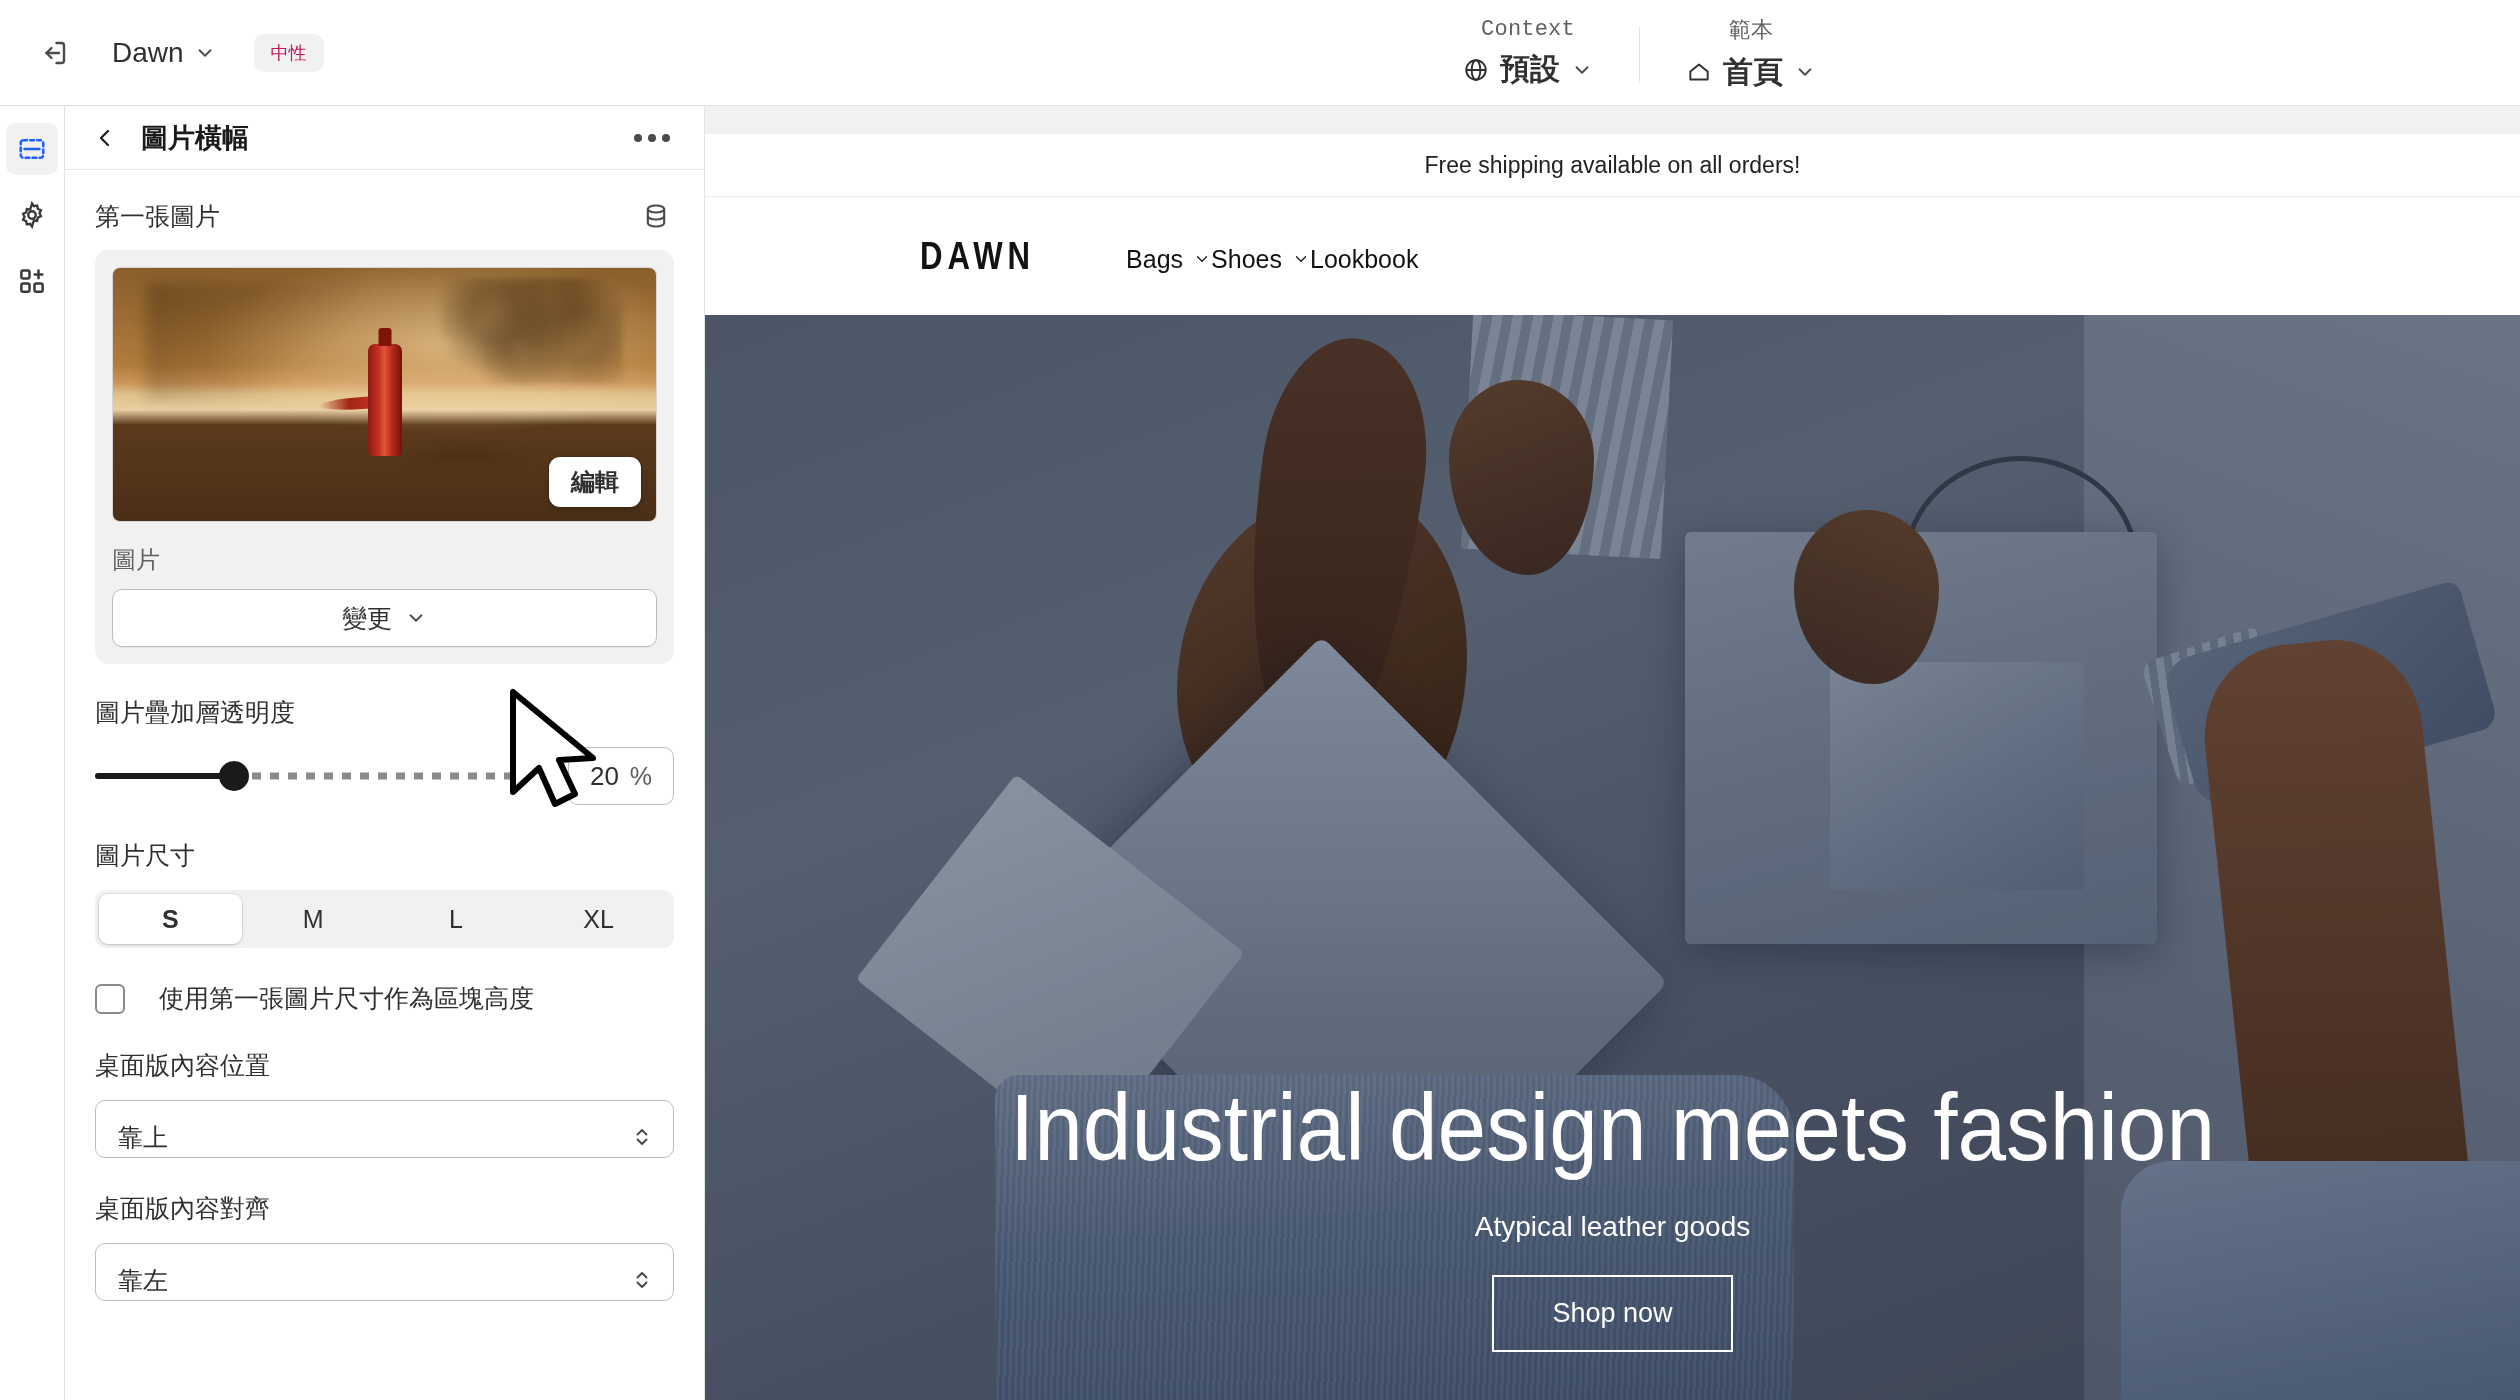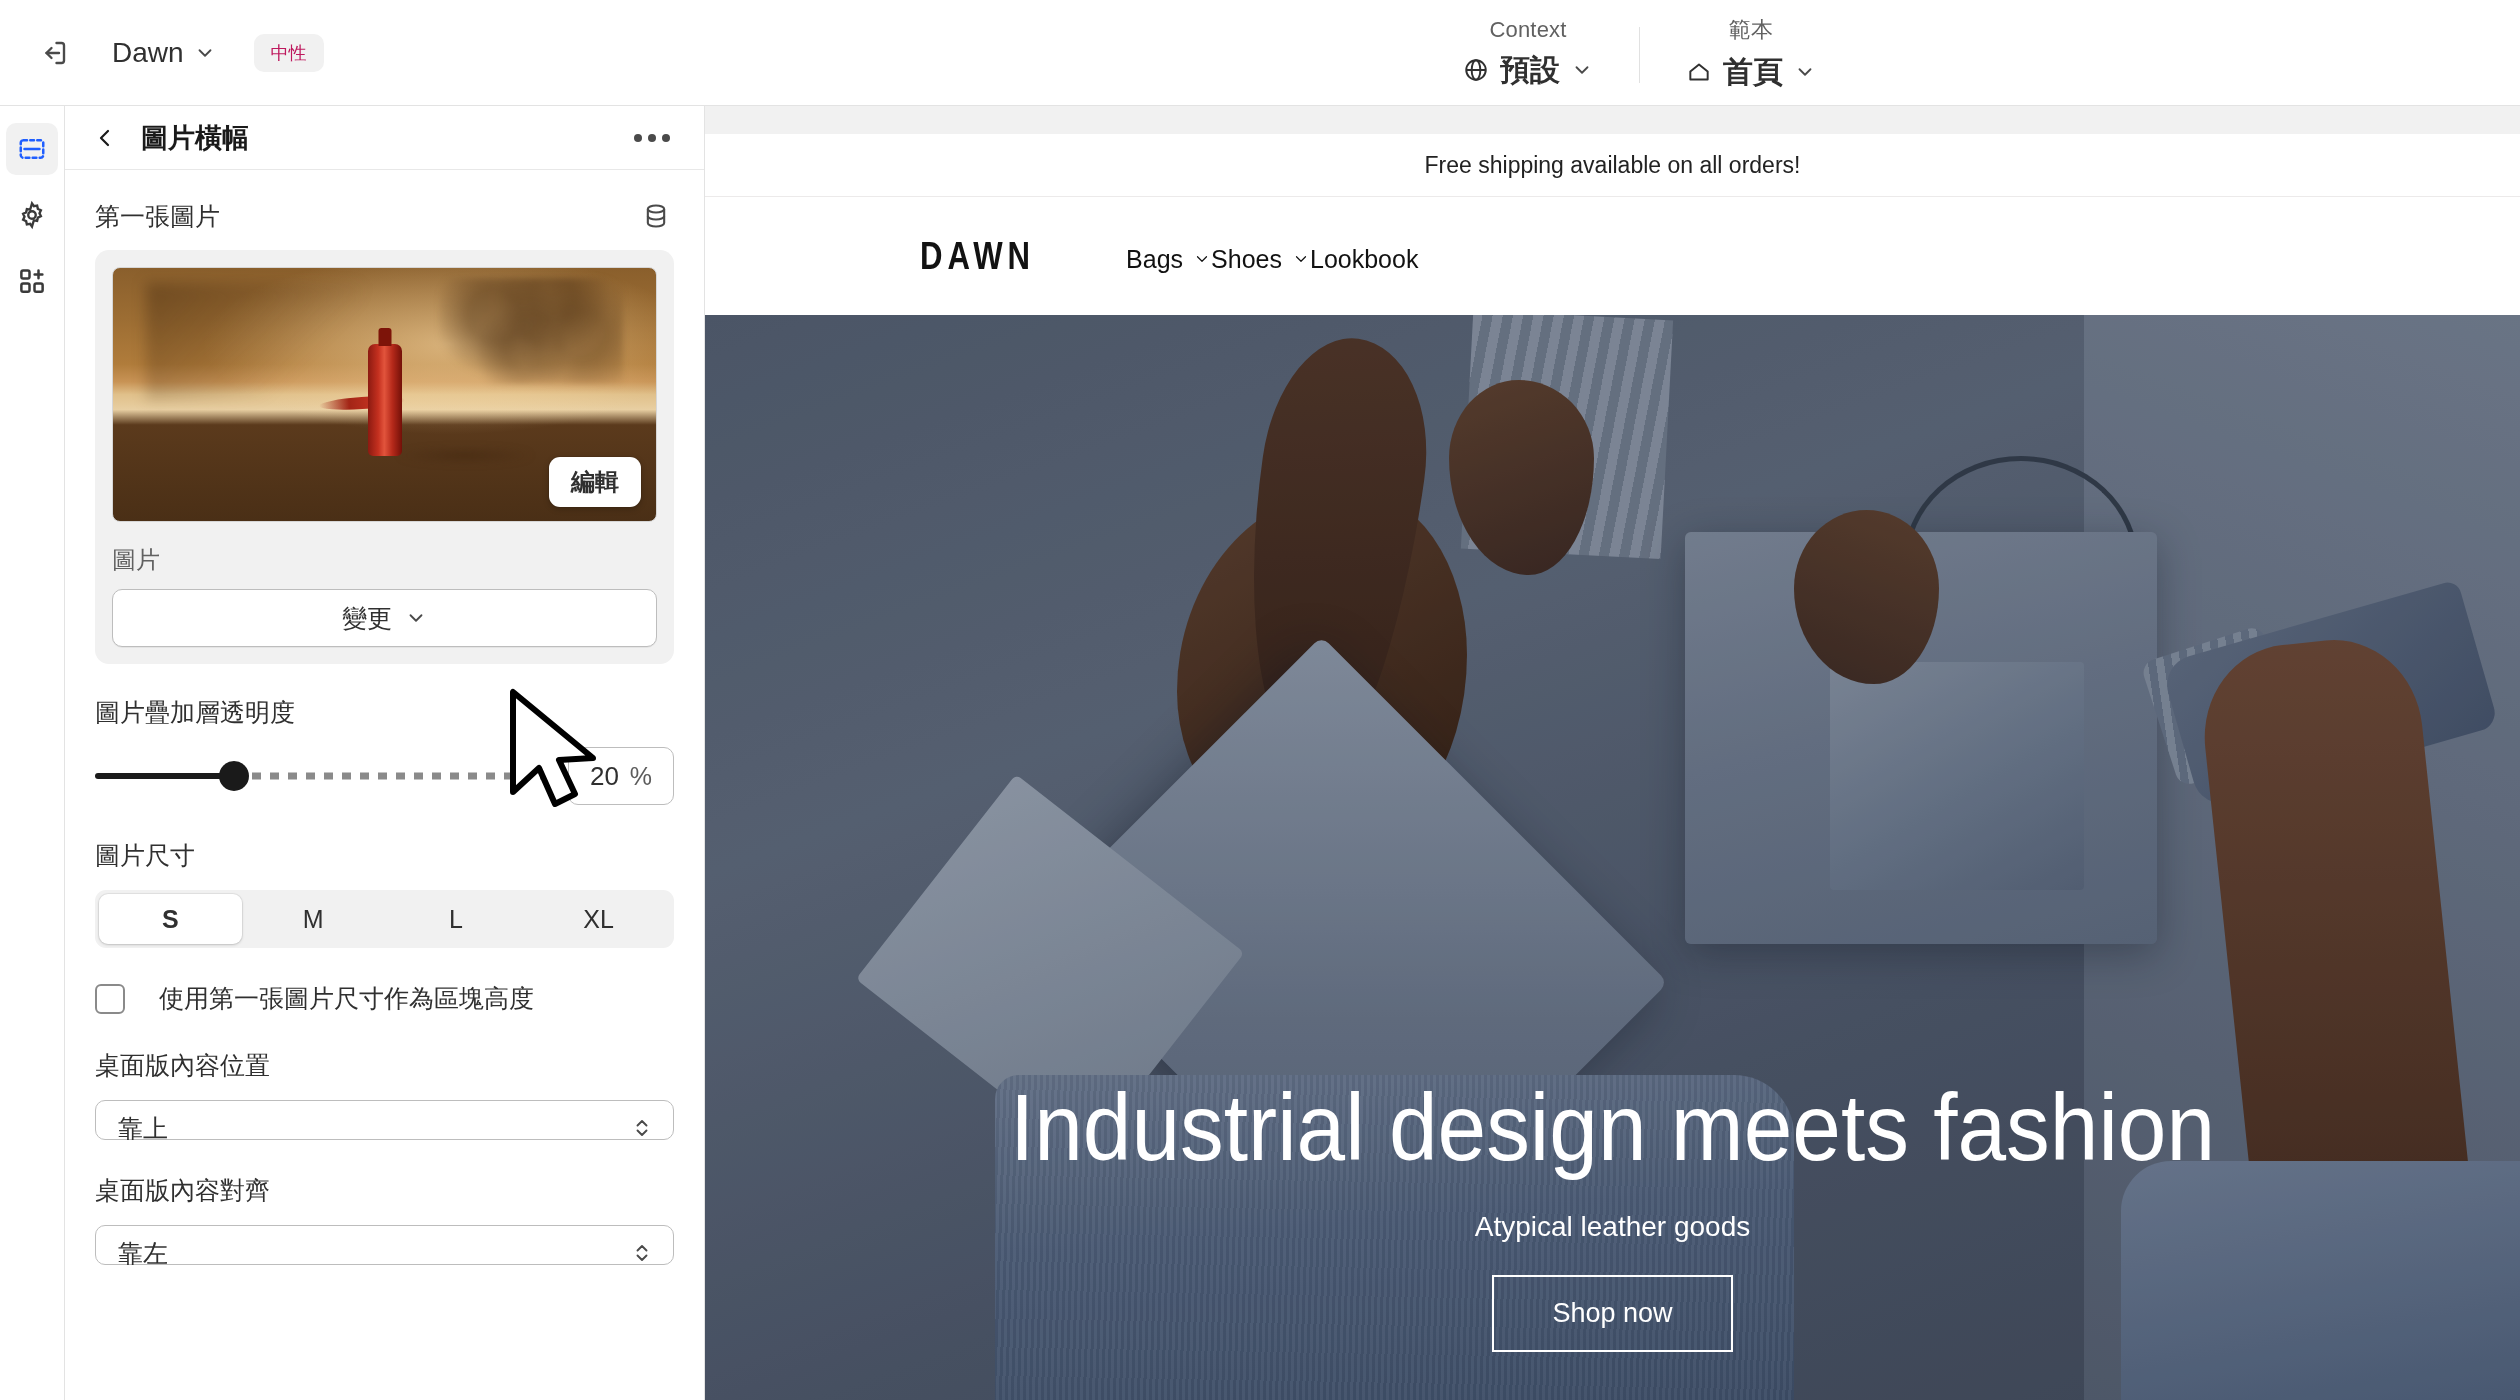--- a/index.html
+++ b/index.html
@@ -34,21 +34,21 @@
   }
   .theme-name { font-size: 28px; color: #303030; font-weight: 400; }
   .badge-chip {
     background: #f1f1f1; color: #be185d;
     font-size: 18px; padding: 7px 17px; border-radius: 10px;
     margin-left: 8px;
   }
 
   .topbar-center {
     position: absolute; left: 1425px; top: 0;
-    height: 110px; display: flex; align-items: center; gap: 8px;
+    height: 110px; display: flex; align-items: center; gap: 8px; font-family: Liberation Mono, monospace;
   }
   .ctx-group { display: flex; flex-direction: column; align-items: center; gap: 4px; padding: 0 30px; }
   .ctx-label { font-size: 22px; color: #616161; letter-spacing: .2px; }
   .ctx-value-row {
     display: flex; align-items: center; gap: 11px;
     cursor: pointer; padding: 3px 8px; border-radius: 8px;
   }
   .ctx-value { font-size: 30px; color: #303030; font-weight: 650; }
   .vdivider { width: 1px; height: 56px; background: #e1e1e1; }
 
@@ -217,21 +217,21 @@
   }
 
   .check-row { display: flex; align-items: center; gap: 34px; margin-bottom: 34px; }
   .checkbox {
     width: 30px; height: 30px; border: 2px solid #8a8a8a; border-radius: 6px;
     background: #fff; cursor: pointer; flex: none;
   }
   .check-label { font-size: 25px; color: #303030; }
 
   .select-box {
-    width: 100%; height: 40px;
+    width: 100%; height: 58px;
     border: 1px solid #bdbdbd; border-radius: 10px; background: #fff;
     display: flex; align-items: center; justify-content: space-between;
     padding: 16px 20px 0 22px; cursor: pointer;
   }
   .select-val { font-size: 25px; color: #303030; }
 
   
   .preview-wrap {
     position: absolute; top: 106px; left: 705px;
     width: 1815px; height: 1294px;

